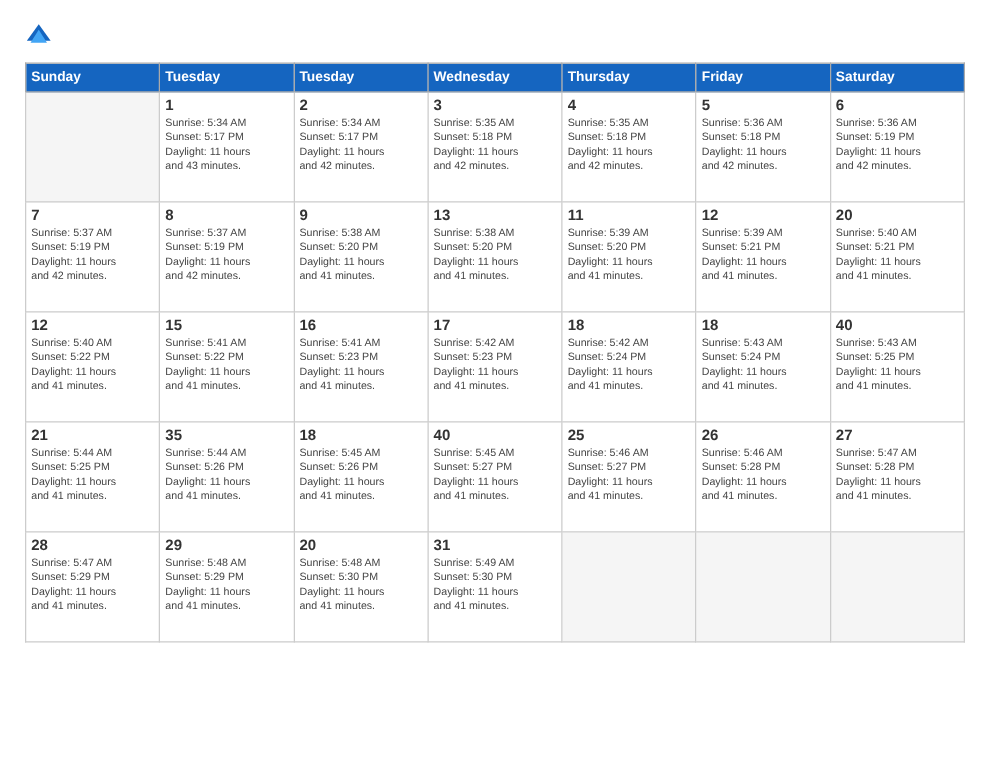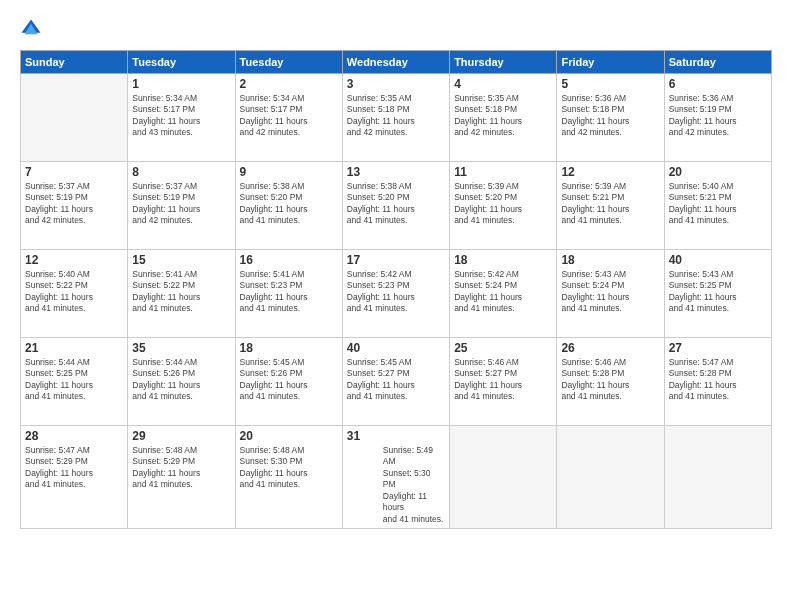--- a/index.html
+++ b/index.html
@@ -338,21 +338,21 @@
           </td>
           <td>
             <span class="day-num">20</span>
             <div class="day-info" style="white-space: pre-line;">Sunrise: 5:48 AM
 Sunset: 5:30 PM
 Daylight: 11 hours
 and 41 minutes.</div>
           </td>
           <td>
             <span class="day-num">31</span>
-            <div class="day-info" style="white-space: pre-line; margin-left: 36px;">Sunrise: 5:49 AM
+            <div class="day-info" style="white-space: pre-line;">Sunrise: 5:49 AM
 Sunset: 5:30 PM
 Daylight: 11 hours
 and 41 minutes.</div>
           </td>
           <td class="empty"></td>
           <td class="empty"></td>
           <td class="empty"></td>
         </tr>
       </tbody>
   </table>

